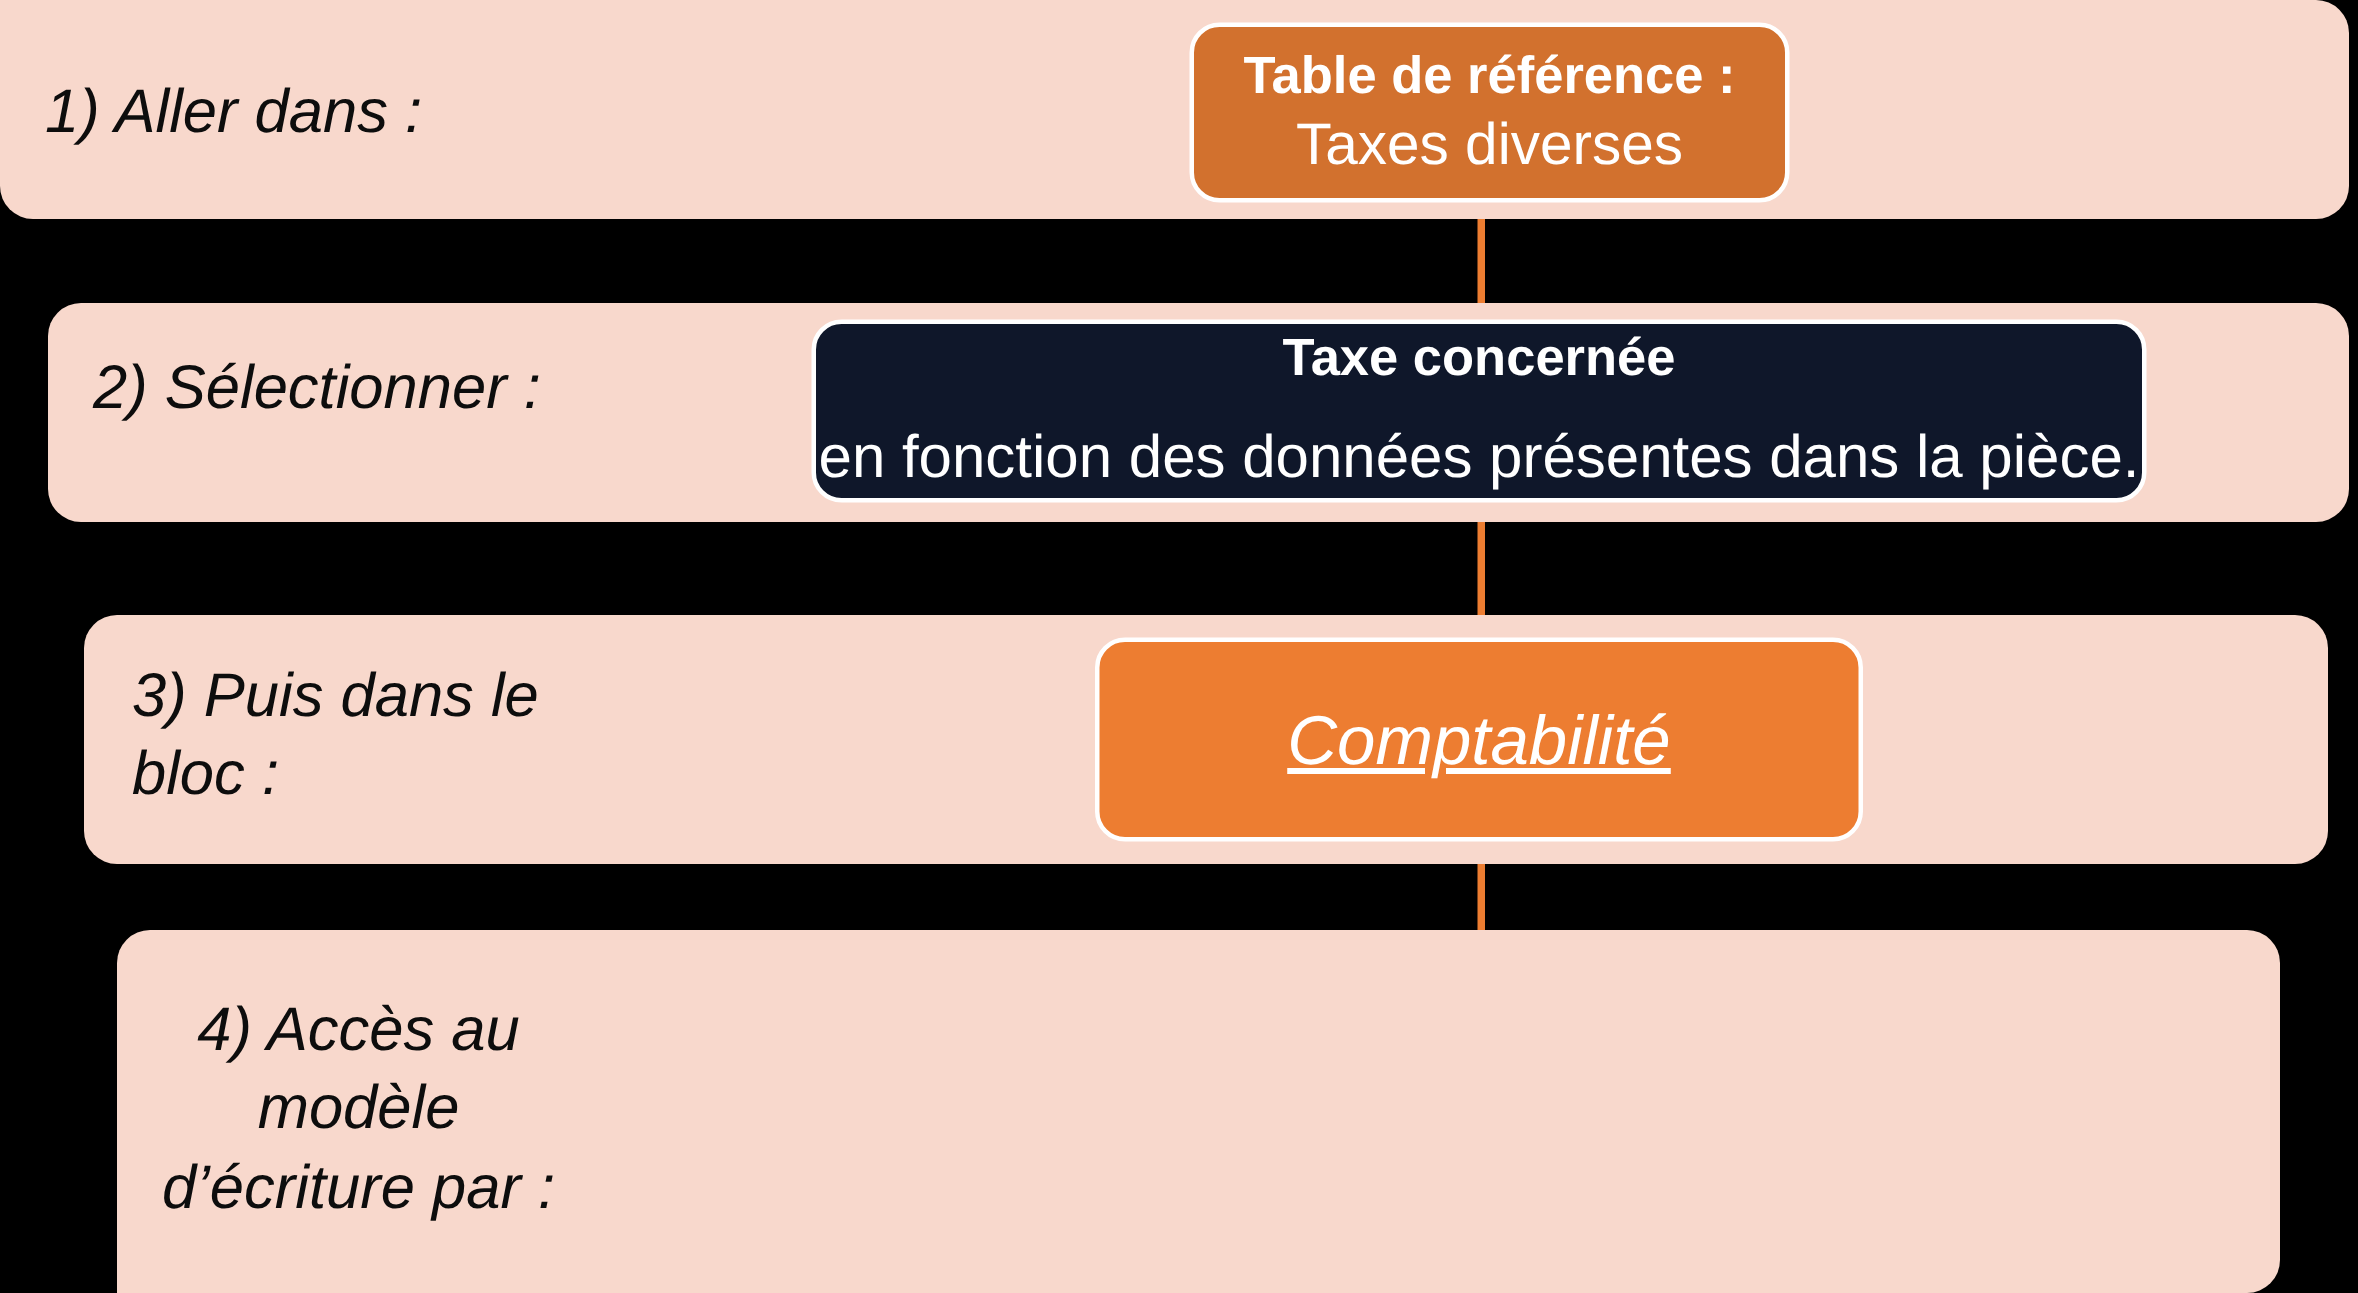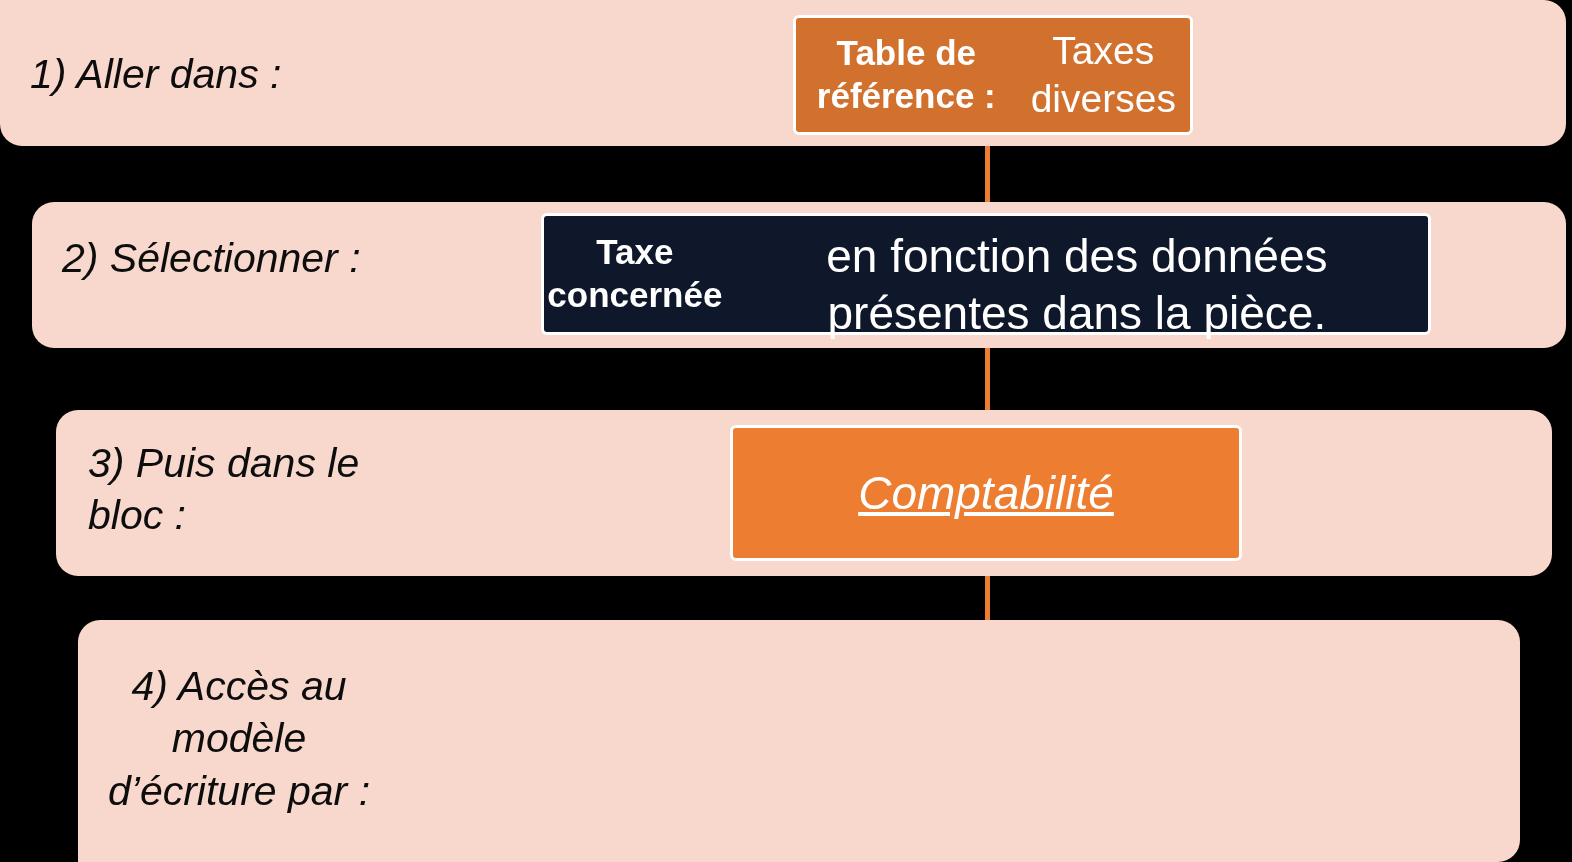--- a/index.html
+++ b/index.html
@@ -59,24 +59,24 @@
     background: #ED7D31;
   }
   .conn-1 { top: 134px; height: 78px; }
   .conn-2 { top: 330px; height: 100px; }
   .conn-3 { top: 556px; height: 92px; }
 
   
   .box {
     position: absolute;
     box-sizing: border-box;
-    border-radius: 6px;
+    border-radius: 20px;
     border: 3px solid #FFFFFF;
     display: flex;
-    flex-direction: row;
+    flex-direction: column;
     align-items: center;
     justify-content: center;
     text-align: center;
     color: #FFFFFF;
     z-index: 3;
   }
   .box-ref  { left: 793px; top: 15px;  width: 400px; height: 120px; background: #D2712E; }
   .box-taxe { left: 541px; top: 213px; width: 890px; height: 122px; background: #0f172a; }
   .box-comp { left: 730px; top: 425px; width: 512px; height: 136px; background: #ED7D31; text-decoration: underline; }
   .box-f4   { left: 657px; top: 637px; width: 657px; height: 201px; background: #F0A07C; color: #0D0D0D; }
@@ -84,21 +84,21 @@
   .box-line {
     display: block;
     line-height: 1.22;
   }
   .bold   { font-weight: bold; }
   .italic { font-style: italic; }
 
   .box-ref .l1  { font-size: 35px; }
   .box-ref .l2  { font-size: 39px; }
   .box-taxe .l1 { font-size: 35px; }
-  .box-taxe .l2 { font-size: 46px; margin-top: 21px; }
+  .box-taxe .l2 { font-size: 40px; margin-top: 21px; }
   .box-comp .l1 { font-size: 46px; }
   .box-f4 .l1   { font-size: 38px; margin-bottom: 26px; }
   .box-f4 .l2   { font-size: 38px; }
 </style>
 </head>
 <body>
 
 <div class="stage">
 
   <div class="connector conn-1"></div>

